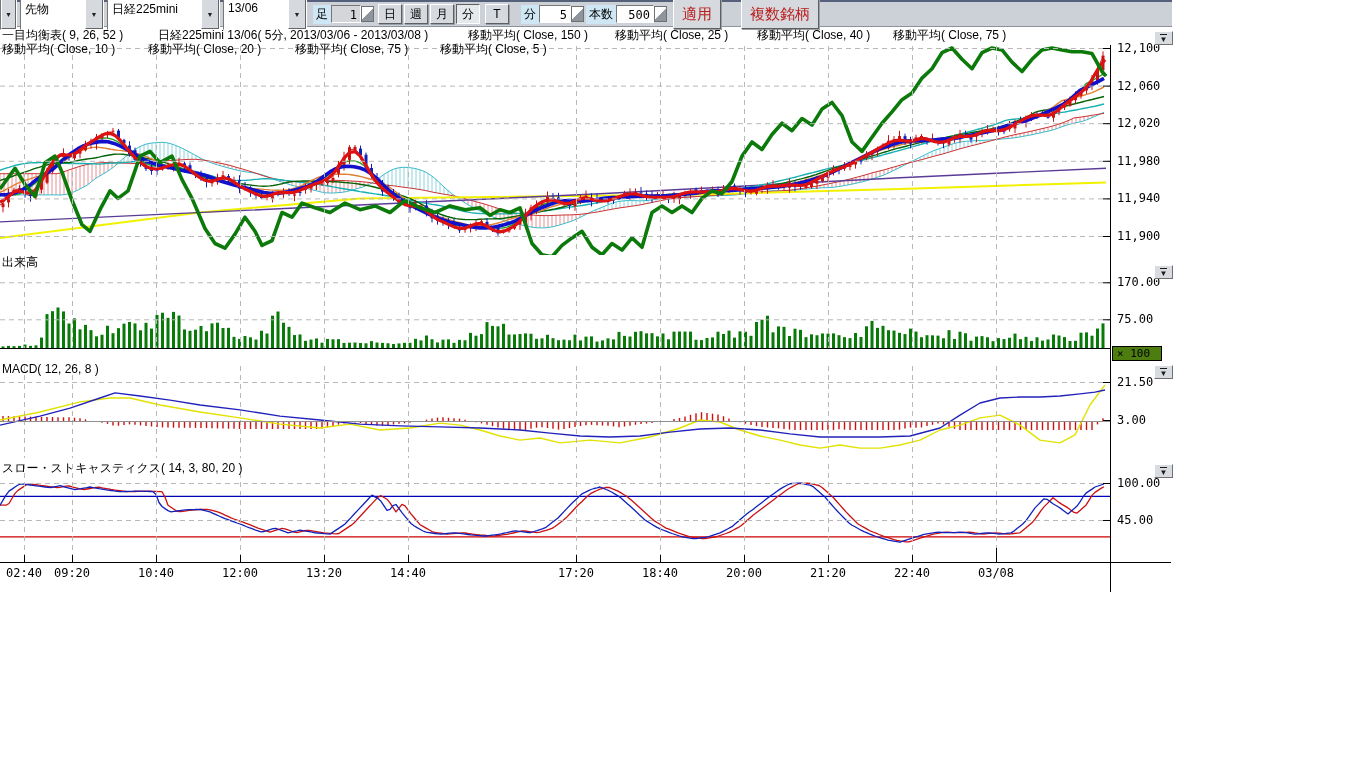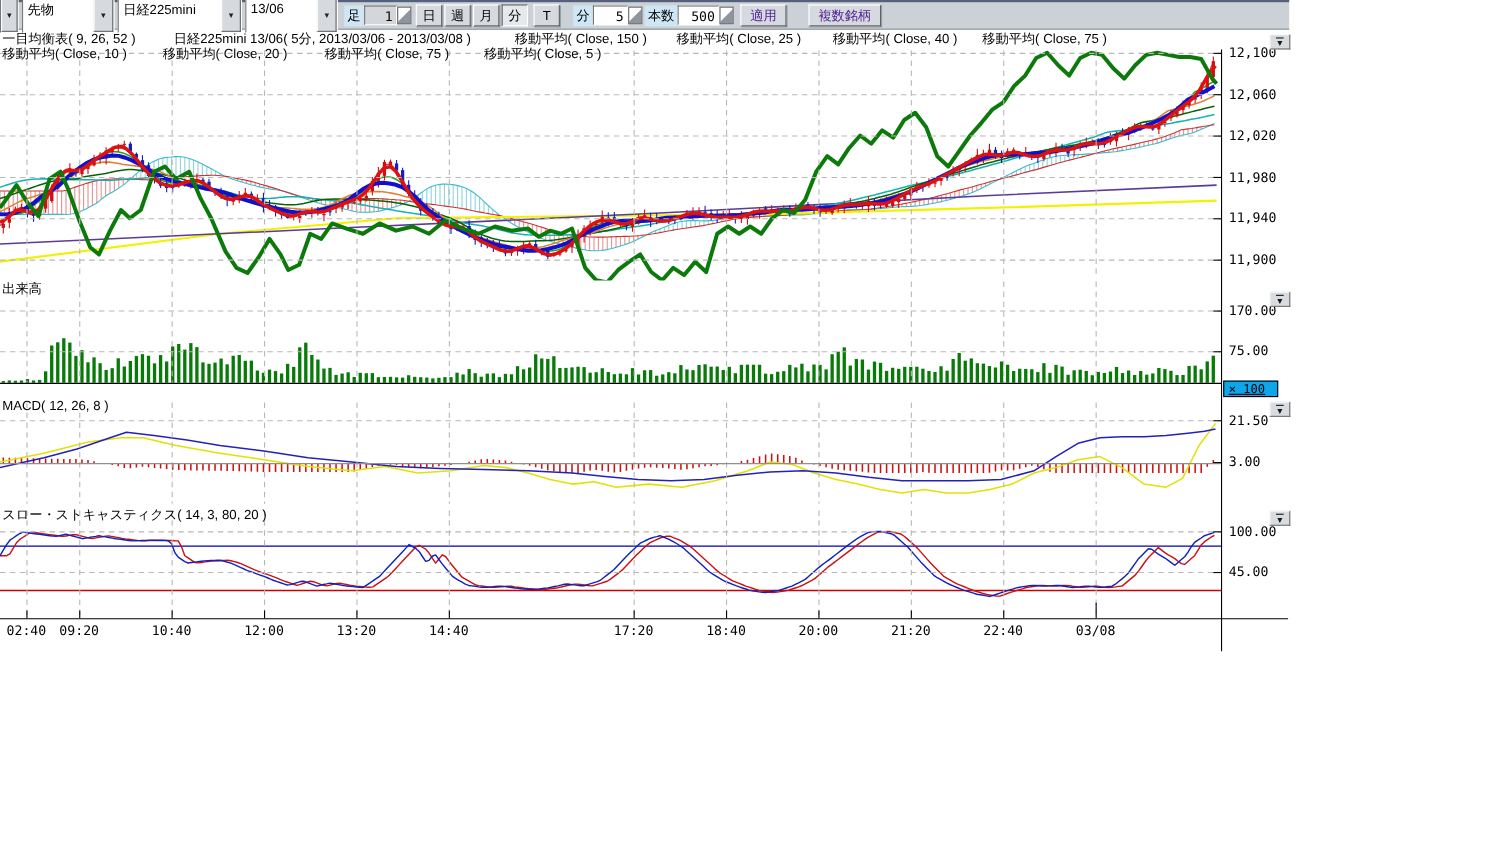--- a/index.html
+++ b/index.html
@@ -20,32 +20,32 @@
          border-color:#777 #fff #fff #777;text-align:right;padding:2px 3px 0 0;
          font-family:"DejaVu Sans Mono","Liberation Mono",monospace;font-size:12px;}
   .field.gray{background:#d4d6d9;}
   .field.white{background:#fff;}
   .spin{width:13px;height:16px;display:inline-block;border:1px solid #707070;
         background:linear-gradient(135deg,#ffffff 0 48%,#8f959c 52% 100%);box-sizing:border-box;}
   .pbtn{width:24px;height:20px;margin-left:2px;background:#d6dade;color:#000;font-size:12px;
         border:1px solid;border-color:#fff #5f5f5f #5f5f5f #fff;box-shadow:1px 1px 0 #9aa0a8;
         display:flex;align-items:center;justify-content:center;box-sizing:border-box;}
   .pbtn.pressed{border-color:#5f5f5f #fff #fff #5f5f5f;background:#e6e9eb;box-shadow:none;}
-  .btn3d{height:20px;margin-left:6px;background:#d6dade;color:#4c1d95;font-size:12px;padding:0 8px;
+  .btn3d{height:30px;margin-left:6px;background:#d6dade;color:#b91c1c;font-size:15px;padding:0 8px;
          border:1px solid;border-color:#fff #5f5f5f #5f5f5f #fff;box-shadow:1px 1px 0 #9aa0a8;
          display:flex;align-items:center;box-sizing:border-box;}
   .btn3d.multi{margin-left:20px;}
 
   
   .lab{position:absolute;font-size:12px;color:#000;white-space:nowrap;line-height:13px;}
   .num{font-family:"DejaVu Sans Mono","Liberation Mono",monospace;}
   .tlab{transform:translateX(-50%);}
   #mult-box{position:absolute;left:1112px;top:346px;width:44px;height:13px;border:1px solid #000;
-            background:#0ea5e9;font-size:11px;line-height:13px;padding-left:4px;
-            font-family:"DejaVu Sans Mono","Liberation Mono",monospace;text-decoration:underline;}
+            background:#4d7c0f;font-size:11px;line-height:13px;padding-left:4px;
+            font-family:"DejaVu Sans Mono","Liberation Mono",monospace;}
   .collapse{position:absolute;left:1154px;width:19px;height:14px;background:#d8dce0;
             border:1px solid;border-color:#fff #707070 #707070 #fff;box-sizing:border-box;
             display:flex;align-items:center;justify-content:center;cursor:default;}
   .collapse span{font-size:8px;line-height:7px;color:#1a1a1a;border-top:1px solid #1a1a1a;padding-top:1px;}
   svg{position:absolute;left:0;top:0;}
 </style>
 </head>
 <body>
 
 <div id="stage">

